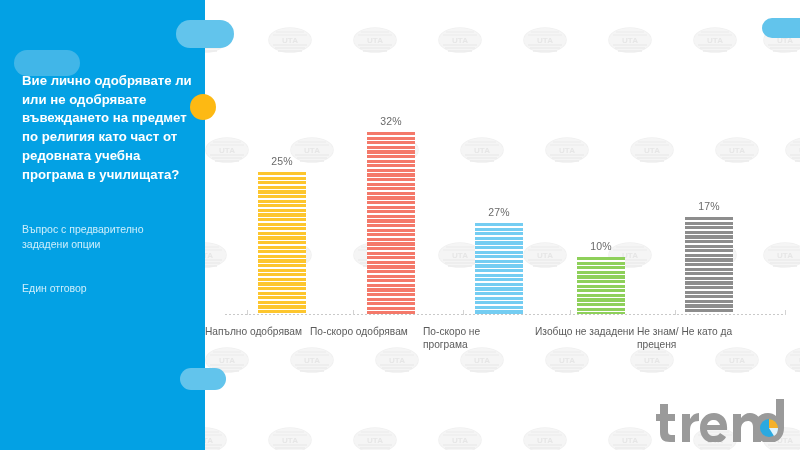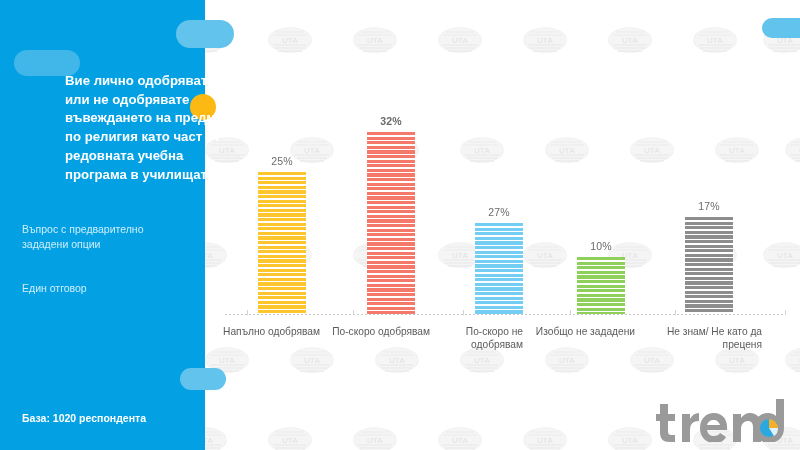--- a/index.html
+++ b/index.html
@@ -42,21 +42,20 @@
   }
   .deco-pill-right {
     position: absolute; right: 0; top: 18px; width: 38px; height: 20px;
     border-radius: 999px 0 0 999px; background: #62c4ec; z-index: 4;
   }
 
   .q-title {
     position: absolute; left: 22px; top: 72px; width: 172px;
     color: #ffffff; font-size: 13.2px; font-weight: bold; line-height: 1.42;
     z-index: 6;
-    margin-left: 43px;
   }
   .q-meta {
     position: absolute; left: 22px; width: 170px;
     color: #cdeefb; font-size: 10.5px; line-height: 1.45; z-index: 6;
   }
   .q-meta-1 { top: 222px; }
   .q-meta-2 { top: 281px; }
   .q-base {
     position: absolute; left: 22px; top: 412px; width: 180px;
     color: #ffffff; font-size: 10.5px; font-weight: bold; z-index: 6;
@@ -78,21 +77,21 @@
   .bar {
     position: absolute; bottom: 0; width: 100%;
     background-repeat: repeat;
     background-size: 100% 5px;
   }
   .bar-label {
     position: absolute; width: 100%; text-align: center;
     font-size: 10.5px; color: #6a6a6a; letter-spacing: .2px;
   }
   .cat-label {
-    position: absolute; top: 0; width: 100%; text-align: right;
+    position: absolute; top: 0; width: 100%; text-align: left;
     font-size: 10.2px; color: #5b5b5b; line-height: 1.32;
   }
 
   
   .logo { position: absolute; right: 14px; bottom: 8px; z-index: 6; display: flex; align-items: flex-end; }
   .logo svg { display: block; }
 </style>
 </head>
 <body>
 
@@ -550,41 +549,41 @@
         </svg>
       </div>
     </div>
 
   <div class="chart">
     <div class="plot" id="plot">
         <div class="bar-group" style="left: 33px; width: 48px; height: 164px; bottom: 1px;">
           <div class="bar" style="height: 142px; background: repeating-linear-gradient(rgb(253, 198, 46) 0px, rgb(253, 198, 46) 3.2px, rgb(255, 255, 255) 3.2px, rgb(255, 255, 255) 4.6px);"></div>
           <div class="bar-label" style="bottom: 147px;">25%</div>
         </div>
-        <div class="bar-group" style="left: 142px; width: 48px; height: 204px; bottom: 1px; font-weight: bold;">
+        <div class="bar-group" style="left: 142px; width: 48px; height: 204px; bottom: 1px;">
           <div class="bar" style="height: 182px; background: repeating-linear-gradient(rgb(244, 121, 106) 0px, rgb(244, 121, 106) 3.2px, rgb(255, 255, 255) 3.2px, rgb(255, 255, 255) 4.6px);"></div>
           <div class="bar-label" style="bottom: 187px;">32%</div>
         </div>
         <div class="bar-group" style="left: 250px; width: 48px; height: 113px; bottom: 1px;">
           <div class="bar" style="height: 91px; background: repeating-linear-gradient(rgb(116, 205, 242) 0px, rgb(116, 205, 242) 3.2px, rgb(255, 255, 255) 3.2px, rgb(255, 255, 255) 4.6px);"></div>
           <div class="bar-label" style="bottom: 96px;">27%</div>
         </div>
         <div class="bar-group" style="left: 352px; width: 48px; height: 79px; bottom: 1px;">
           <div class="bar" style="height: 57px; background: repeating-linear-gradient(rgb(142, 208, 90) 0px, rgb(142, 208, 90) 3.2px, rgb(255, 255, 255) 3.2px, rgb(255, 255, 255) 4.6px);"></div>
           <div class="bar-label" style="bottom: 62px;">10%</div>
         </div>
         <div class="bar-group" style="left: 460px; width: 48px; height: 119px; bottom: 1px;">
           <div class="bar" style="height: 97px; background: repeating-linear-gradient(rgb(141, 141, 141) 0px, rgb(141, 141, 141) 3.2px, rgb(255, 255, 255) 3.2px, rgb(255, 255, 255) 4.6px);"></div>
           <div class="bar-label" style="bottom: 102px;">17%</div>
         </div>
       </div>
     <div class="axis"></div>
   <div class="cat-label" style="position: absolute; left: 0px; width: 115px; top: 325px;">Напълно одобрявам</div>
       <div class="cat-label" style="position: absolute; left: 105px; width: 120px; top: 325px;">По-скоро одобрявам</div>
-      <div class="cat-label" style="position: absolute; left: 218px; width: 100px; top: 325px;">По-скоро не одобрявам</div>
+      <div class="cat-label" style="position: absolute; left: 218px; width: 100px; top: 325px;">По-скоро не програма</div>
       <div class="cat-label" style="position: absolute; left: 330px; width: 100px; top: 325px;">Изобщо не зададени</div>
       <div class="cat-label" style="position: absolute; left: 432px; width: 125px; top: 325px;">Не знам/ Не като да преценя</div>
       <div class="tick" style="left: 42px;"></div>
       <div class="tick" style="left: 148px;"></div>
       <div class="tick" style="left: 258px;"></div>
       <div class="tick" style="left: 365px;"></div>
       <div class="tick" style="left: 470px;"></div>
       <div class="tick" style="left: 580px;"></div>
     </div>
 
@@ -592,21 +591,20 @@
     <div class="deco deco-pill-2"></div>
   </div>
   <div class="deco deco-pill-1"></div>
   <div class="deco deco-pill-3"></div>
   <div class="deco-dot"></div>
   <div class="deco-pill-right"></div>
 
   <div class="q-title">Вие лично одобрявате ли или не одобрявате въвеждането на предмет по религия като част от редовната учебна програма в училищата?</div>
   <div class="q-meta q-meta-1">Въпрос с предварително зададени опции</div>
   <div class="q-meta q-meta-2">Един отговор</div>
-  <div class="q-base">База:  1020 респондента</div>
 
   <div class="logo">
     <svg width="132" height="46" viewBox="0 0 132 46" aria-hidden="true">
       <g fill="#9a9a9a">
 
         <path d="M6 8 h8 v10 h7 v7 h-7 v10 c0 3 1 4 4 4 h3 v7 h-5 c-7 0 -10 -3 -10 -10 V25 H2 v-7 h4z"></path>
 
         <path d="M28 18 h8 v5 c2 -4 5 -6 9 -6 v8 c-6 0 -9 3 -9 9 v12 h-8z"></path>
 
         <path d="M60 17 c-8 0 -14 6 -14 15 s6 15 14 15 c6 0 10 -2 12 -6 l-6 -4 c-1 2 -3 3 -6 3 c-4 0 -6 -2 -7 -6 h20 c1 -11 -5 -17 -13 -17z m-7 12 c1 -3 3 -5 7 -5 c3 0 5 2 6 5z"></path>

